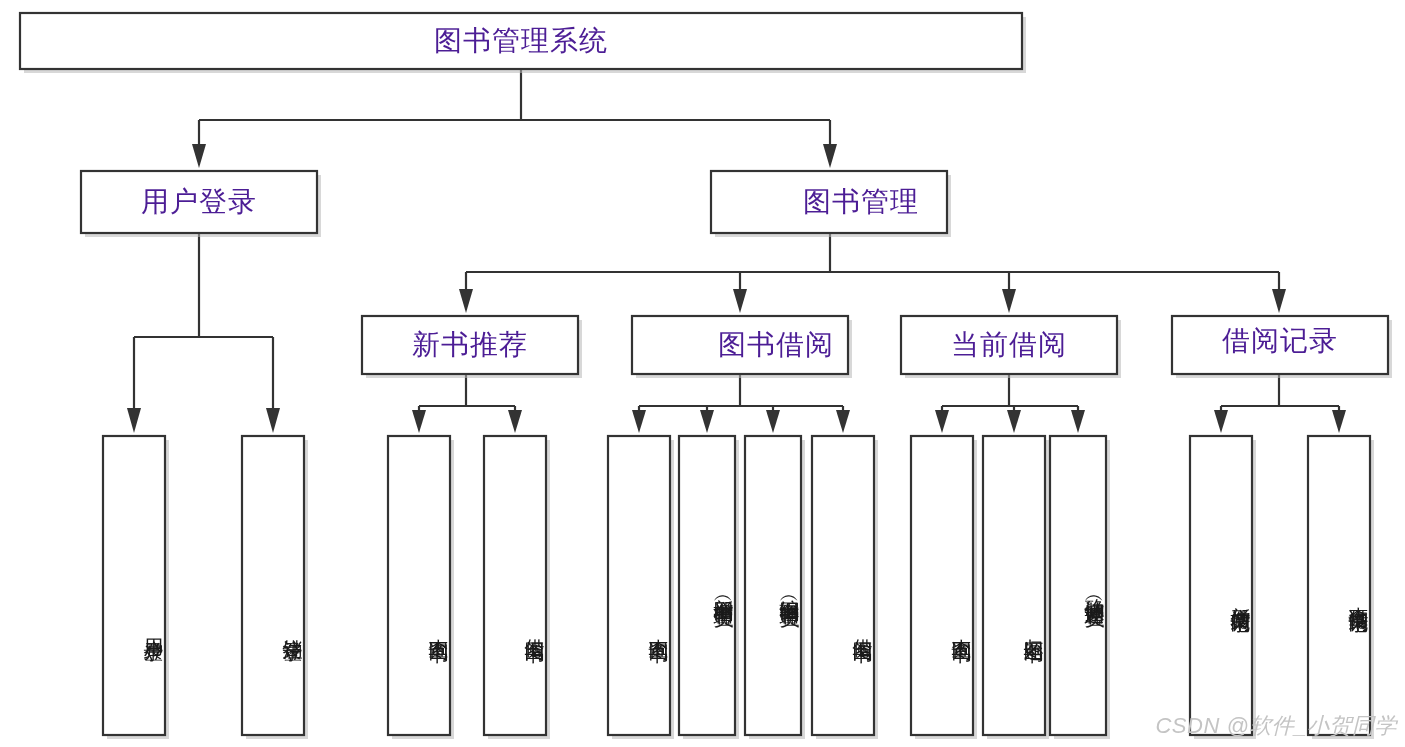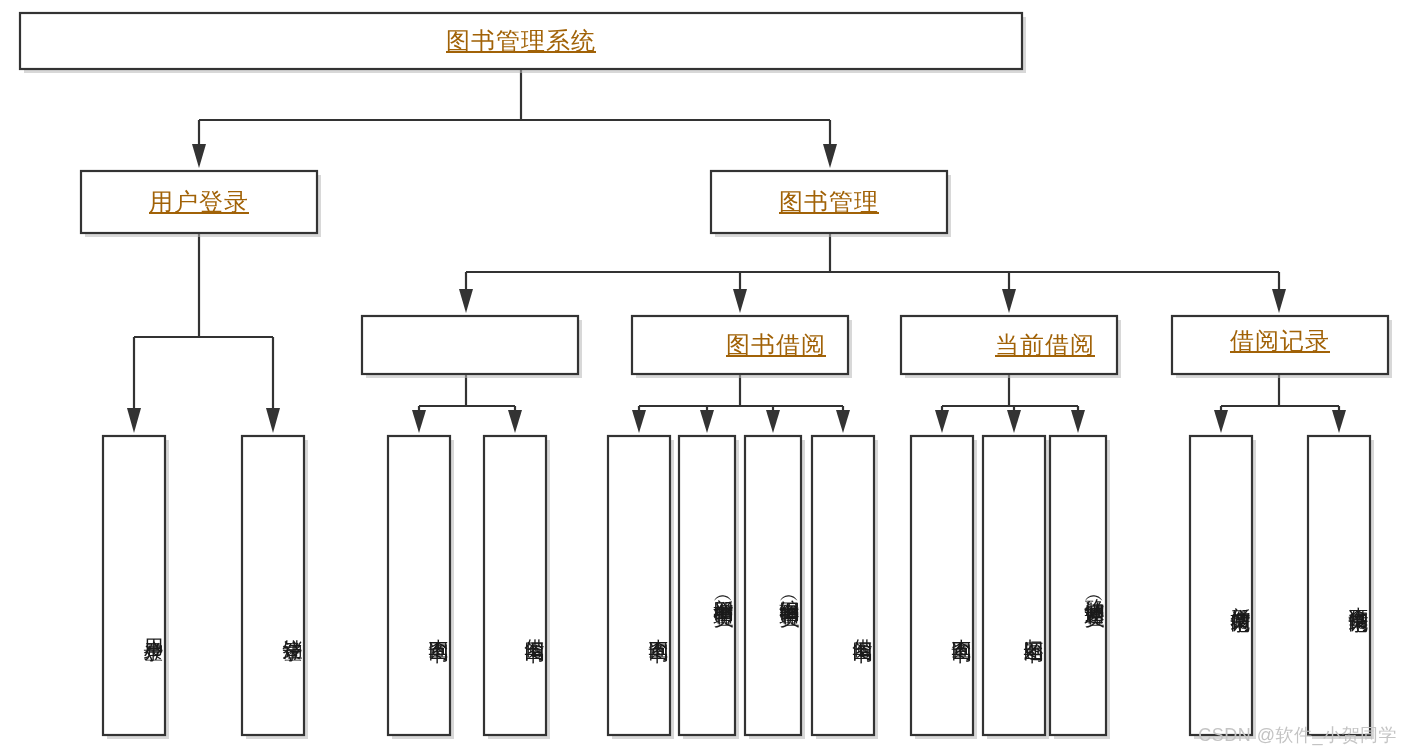--- a/index.html
+++ b/index.html
@@ -59,37 +59,37 @@
     letter-spacing: 1.5px;
     font-family: "Liberation Sans", "DejaVu Sans", sans-serif;
     white-space: nowrap;
     pointer-events: none;
   }
   .hlabel-wrap {
     position: absolute;
     display: flex;
     align-items: center;
     justify-content: center;
-    font-size: 24px;
-    color: #a16207;
+    font-size: 28px;
+    color: #4c1d95;
     letter-spacing: 1px;
     font-family: "Liberation Sans", "DejaVu Sans", sans-serif;
     white-space: nowrap;
     pointer-events: none;
-    text-decoration: underline;
   }
   #watermark {
     position: absolute;
     right: 8px;
-    bottom: 0;
-    font-size: 18px;
+    bottom: 6px;
+    font-size: 22px;
     color: #c4c4c4;
     font-family: "Liberation Sans", "DejaVu Sans", sans-serif;
     letter-spacing: 0.5px;
     white-space: nowrap;
+    font-style: italic;
   }
 </style>
 </head>
 <body>
 
 <div id="diagram-root">
 
   <svg id="flowchart" viewBox="0 0 1405 747">
 
     <g>
@@ -250,24 +250,25 @@
     </g>
     <g>
       <rect class="node-shadow" x="1312" y="440" width="62" height="299"></rect>
       <rect class="node-box" x="1308" y="436" width="62" height="299"></rect>
     </g>
   </svg>
 
   <div class="hlabel-wrap" style="left:20px; top:13px; width:1002px; height:56px;">图书管理系统</div>
 
   <div class="hlabel-wrap" style="left:81px; top:171px; width:236px; height:62px;">用户登录</div>
-  <div class="hlabel-wrap" style="left:711px; top:171px; width:236px; height:62px;">图书管理</div>
-
+  <div class="hlabel-wrap" style="left:711px; top:171px; width:236px; height:62px;padding-left:32px;">图书管理</div>
+
+  <div class="hlabel-wrap" style="left:362px; top:316px; width:216px; height:58px;">新书推荐</div>
   <div class="hlabel-wrap" style="left:632px; top:316px; width:216px; height:58px;margin-left:36px;">图书借阅</div>
-  <div class="hlabel-wrap" style="left:901px; top:316px; width:216px; height:58px;padding-left:36px;">当前借阅</div>
+  <div class="hlabel-wrap" style="left:901px; top:316px; width:216px; height:58px;">当前借阅</div>
   <div class="hlabel-wrap" style="left:1172px; top:316px; width:216px; height:50px;">借阅记录</div>
 
   <div class="vlabel-wrap" style="left:103px; top:516px; width:62px; height:219px;">用户登录</div>
   <div class="vlabel-wrap" style="left:242px; top:516px; width:62px; height:219px;">注销登录</div>
   <div class="vlabel-wrap" style="left:388px; top:516px; width:62px; height:219px;">查询图书</div>
   <div class="vlabel-wrap" style="left:484px; top:516px; width:62px; height:219px;">借阅图书</div>
   <div class="vlabel-wrap" style="left:608px; top:516px; width:62px; height:219px;">查询图书</div>
   <div class="vlabel-wrap" style="left:679px; top:444px; width:56px; height:291px;">新增图书（管理员）</div>
   <div class="vlabel-wrap" style="left:745px; top:444px; width:56px; height:291px;">编辑图书（管理员）</div>
   <div class="vlabel-wrap" style="left:812px; top:516px; width:62px; height:219px;">借阅图书</div>

